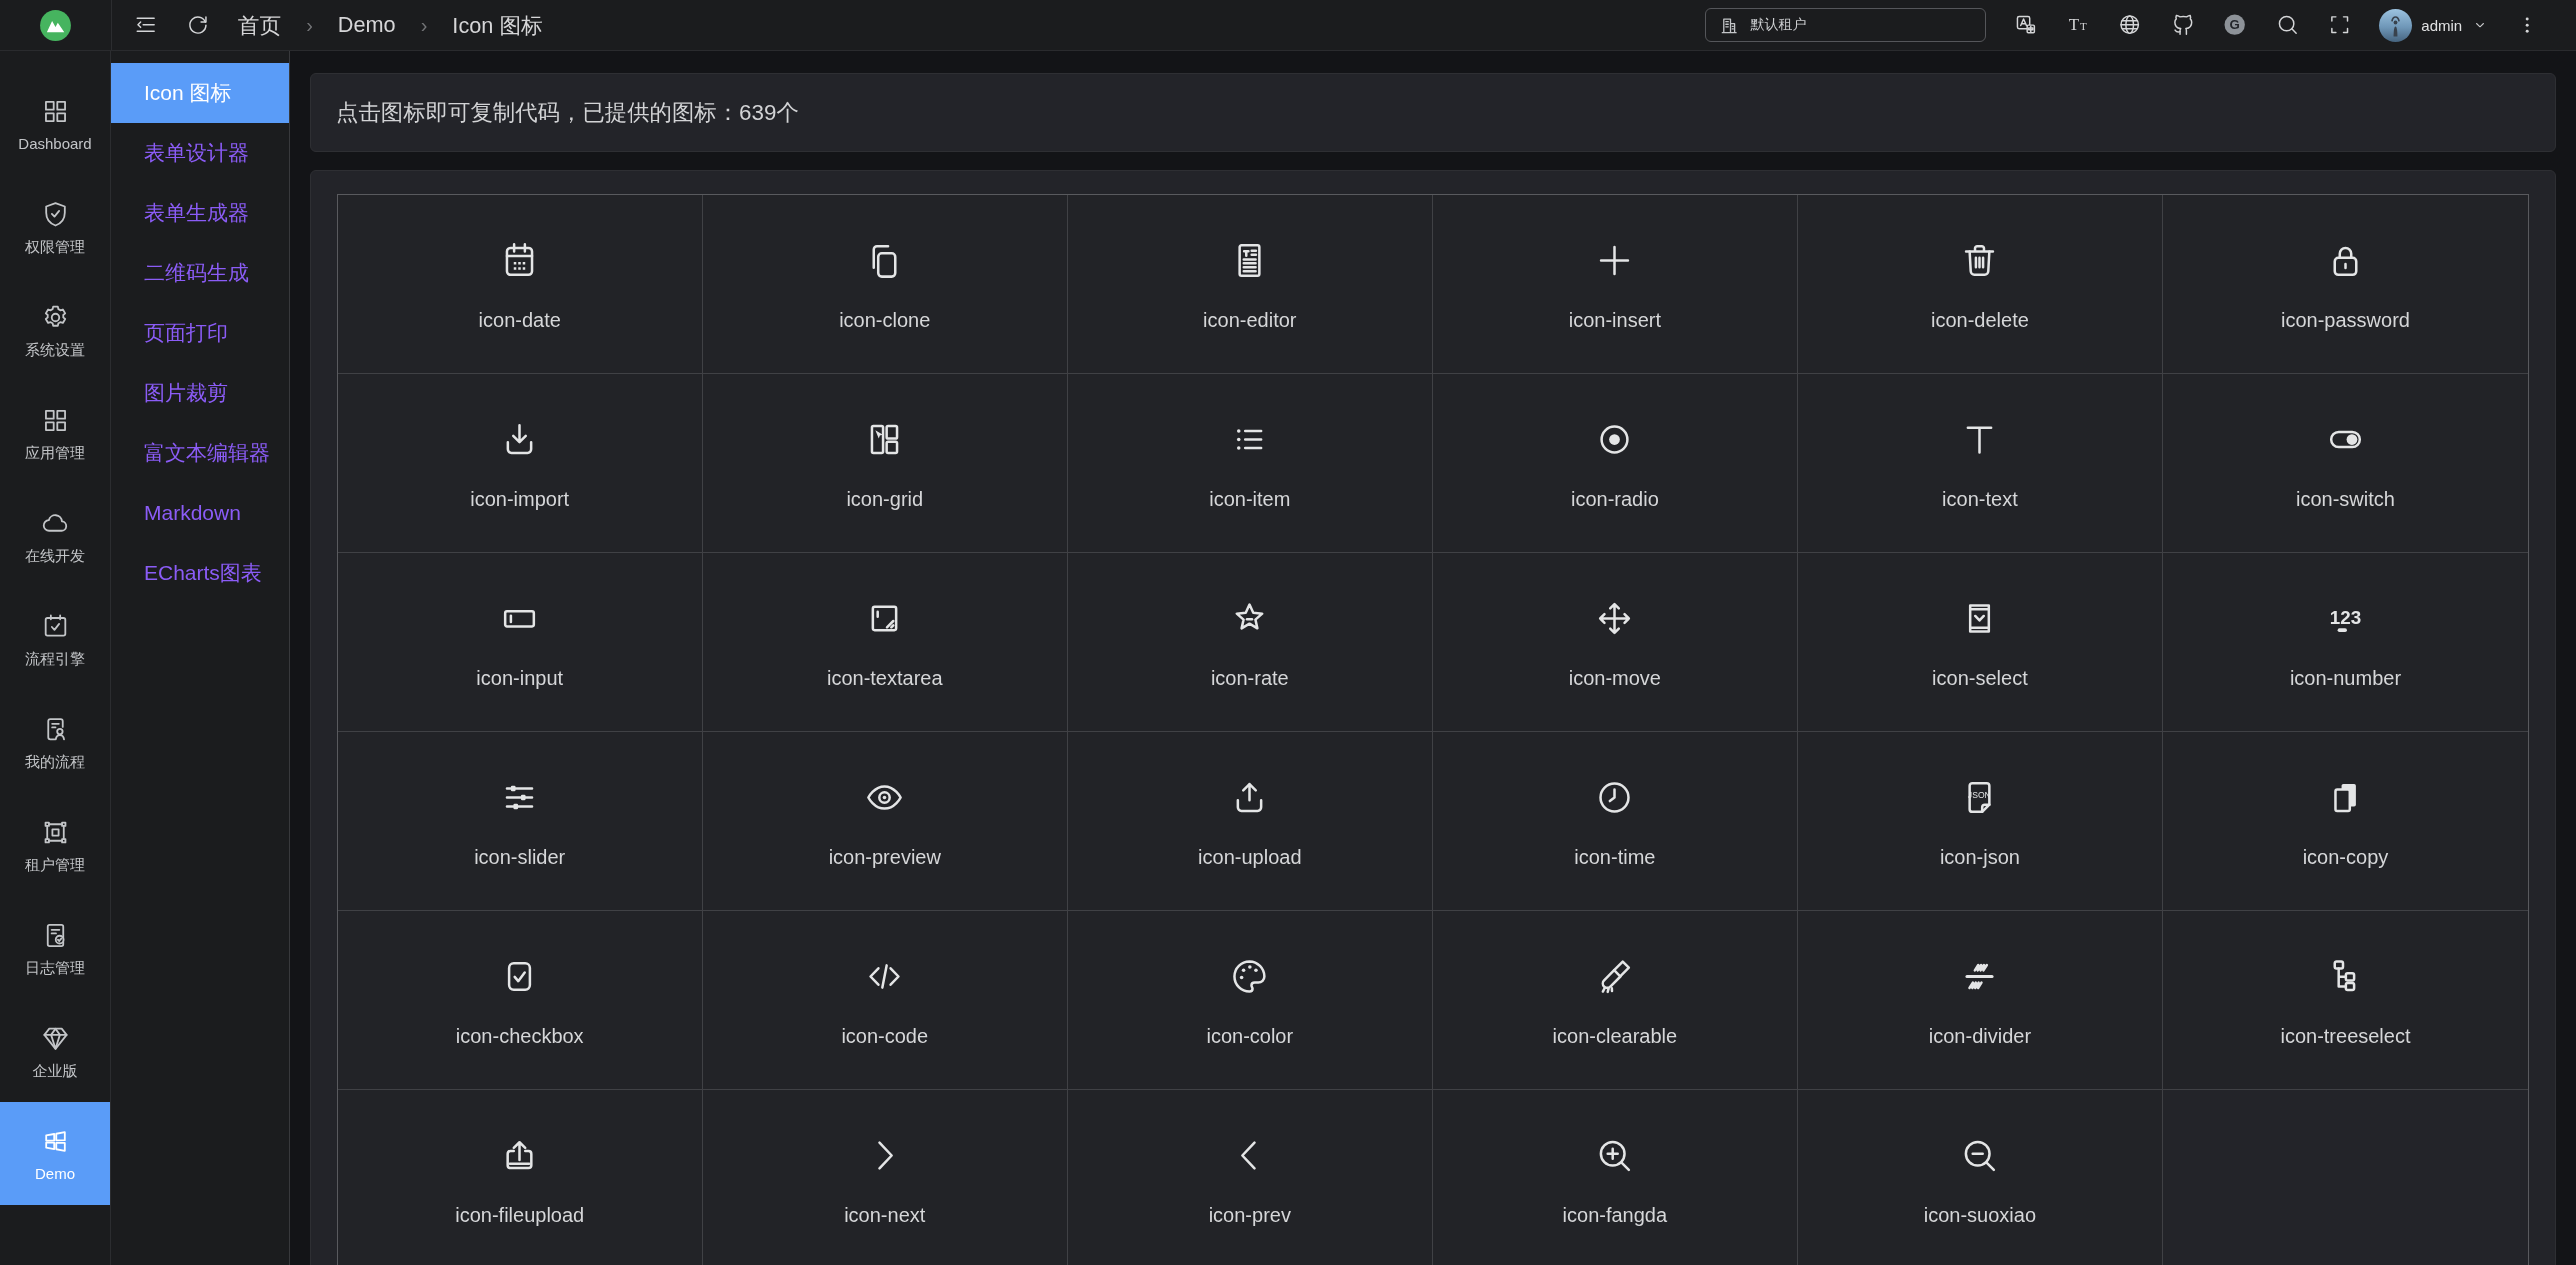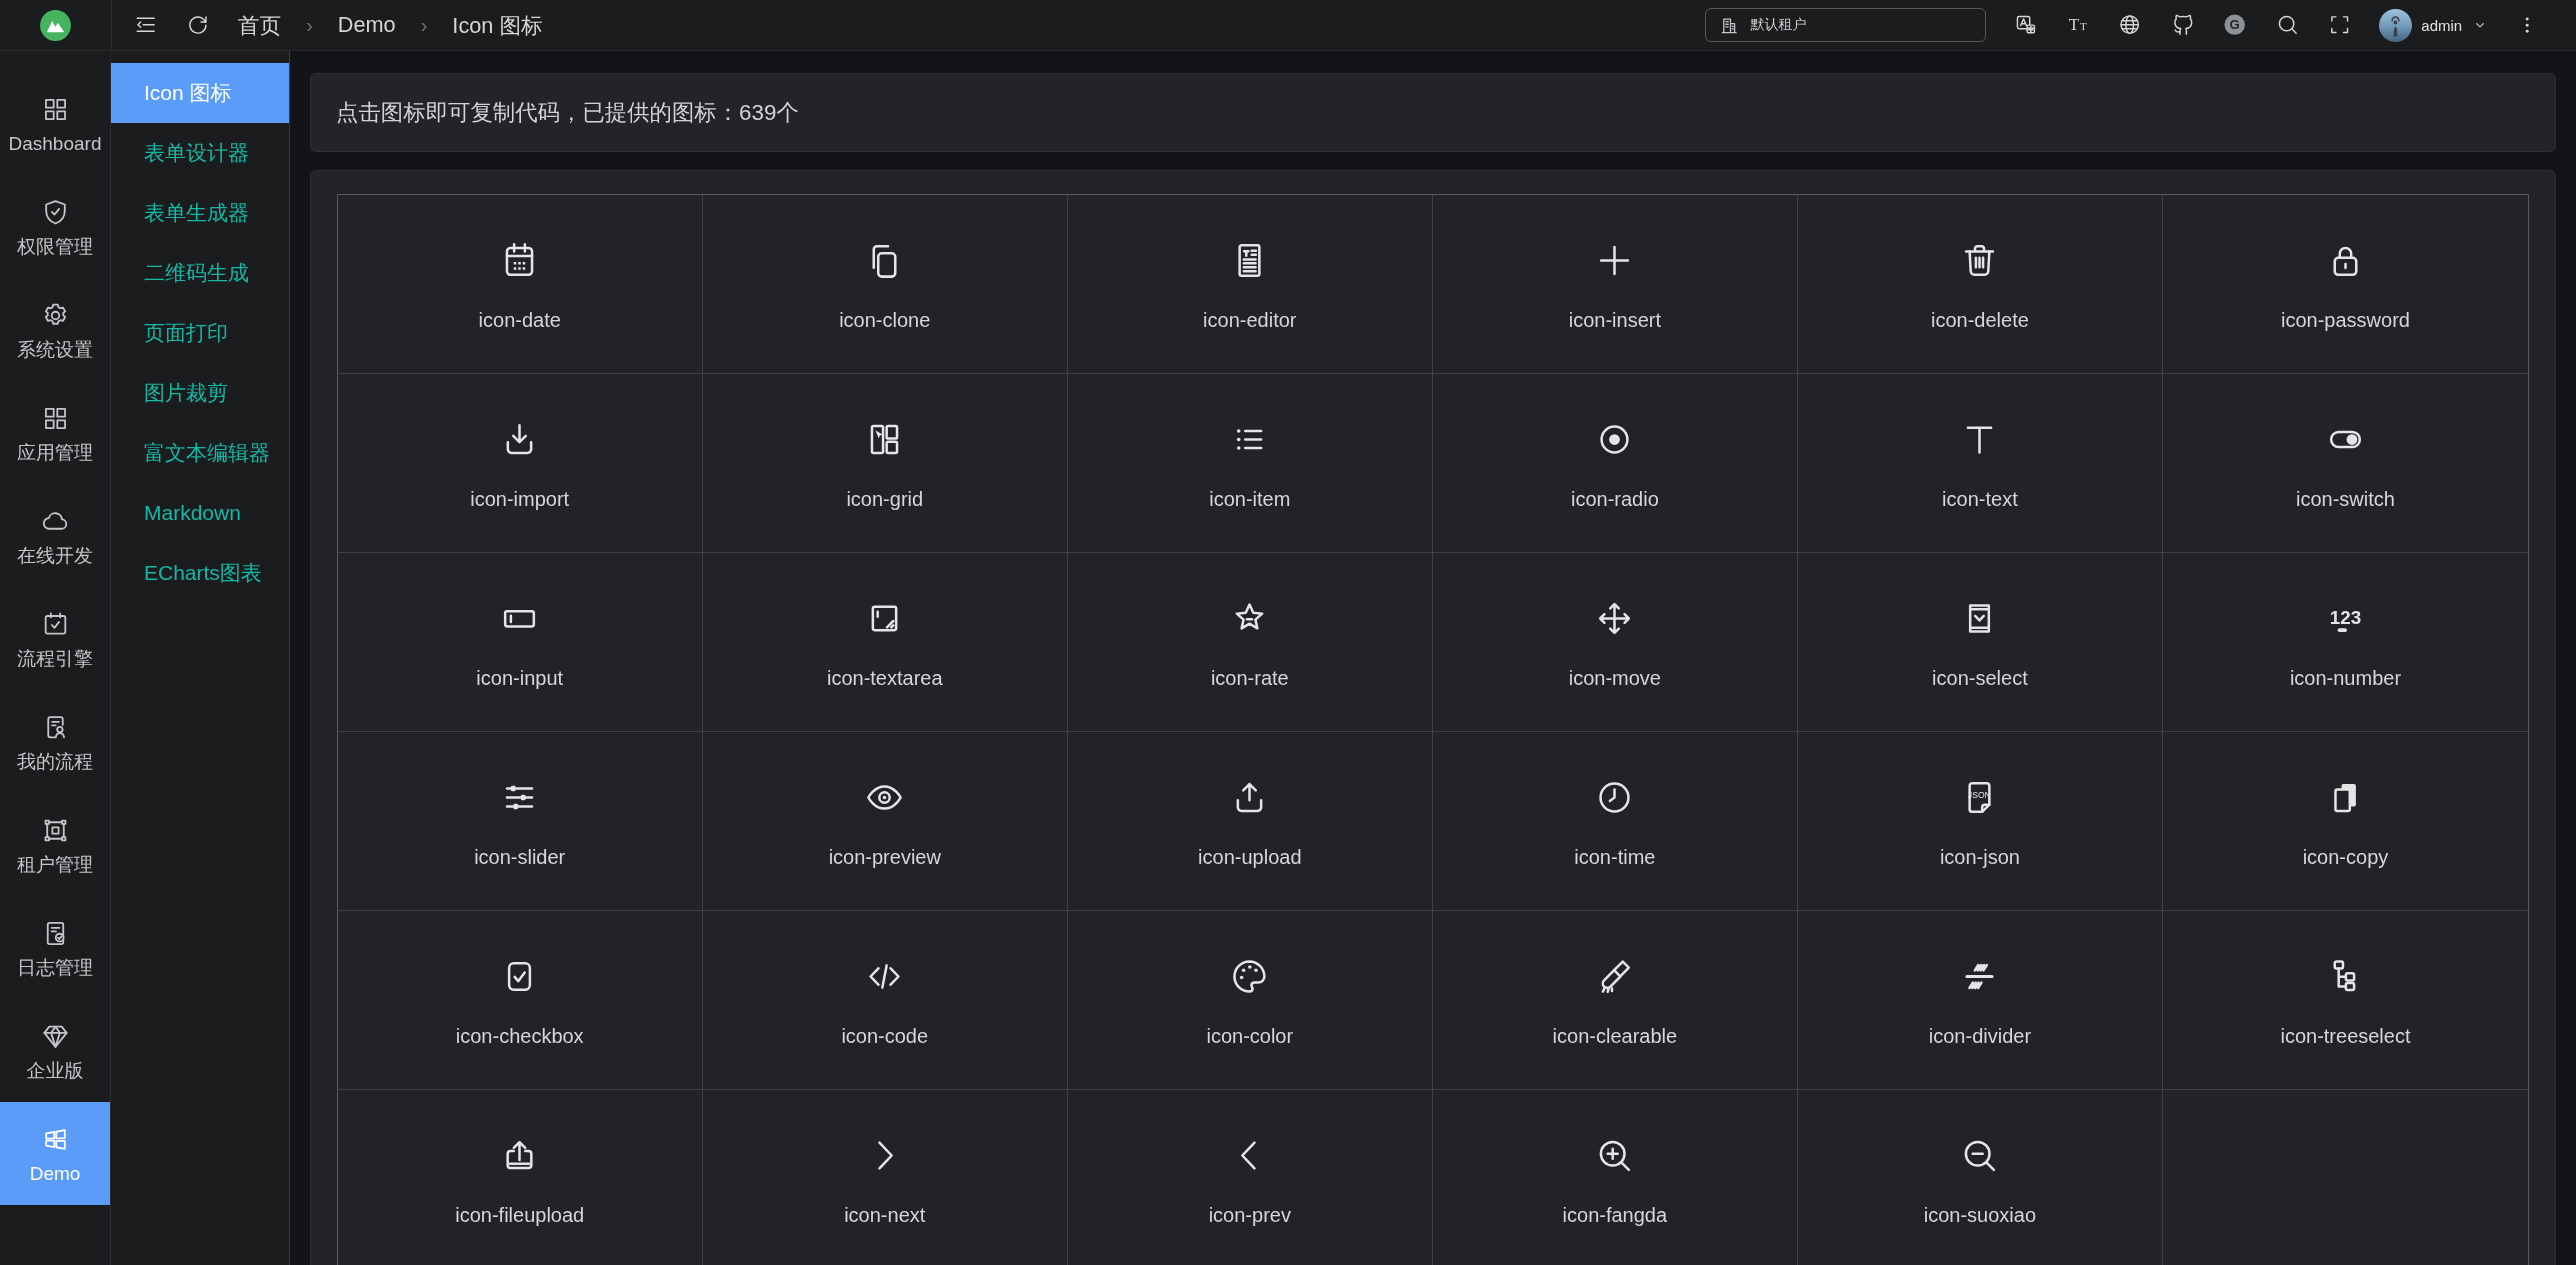--- a/index.html
+++ b/index.html
@@ -28,28 +28,28 @@
   .tenant{width:281px;height:34px;border:1.1px solid #55565a;border-radius:6px;display:flex;align-items:center;gap:10.5px;padding:0 12px;color:#ccced0;font-size:14px;box-sizing:border-box;cursor:pointer;}
   .tenant .icon{width:22.4px;height:22.4px;color:#c3c5c8;}
   .avatar{width:33px;height:33px;border-radius:50%;overflow:hidden;background:linear-gradient(180deg,#9cc3e0 0%,#6f97b8 55%,#46647f 100%);flex:none;cursor:pointer;}
   .admin-wrap{display:flex;align-items:center;gap:9px;cursor:pointer;}
   .admin-name{font-size:15px;color:#e0e1e2;}
   .chev{width:18px;height:18px;color:#c8c9cb;}
   .kebab{width:22.4px;height:22.4px;color:#d4d5d7;cursor:pointer;}
 
   
   .sidebar{position:absolute;left:0;top:51px;bottom:0;width:111px;background:#1b1c1e;border-right:0.7px solid #2c2d30;box-sizing:border-box;padding-top:21px;}
-  .side-item{height:103px;display:flex;flex-direction:column;align-items:center;justify-content:center;gap:9.7px;color:#c3c5c8;font-size:19px;cursor:pointer;}
+  .side-item{height:103px;display:flex;flex-direction:column;align-items:center;justify-content:center;gap:9.7px;color:#c3c5c8;font-size:15px;cursor:pointer;}
   .side-item .s-icon{width:31px;height:31px;}
   .side-item .s-label{line-height:1;}
   .side-item.active{background:#5a9cf8;color:#fff;}
 
   
   .submenu{position:absolute;left:111px;top:51px;bottom:0;width:179px;background:#1b1c1e;border-right:0.7px solid #38393c;box-sizing:border-box;padding-top:12px;}
-  .sub-item{height:60px;display:flex;align-items:center;padding-left:33px;font-size:21px;color:#14b8a6;cursor:pointer;white-space:nowrap;}
+  .sub-item{height:60px;display:flex;align-items:center;padding-left:33px;font-size:21px;color:#8b5cf6;cursor:pointer;white-space:nowrap;}
   .sub-item.active{background:#5a9cf8;color:#fff;}
 
   
   .main{position:absolute;left:291px;top:51px;right:0;bottom:0;background:#131417;padding:22.4px 20px 0 18.7px;box-sizing:border-box;overflow:hidden;}
   .tip-card{height:79px;background:#232429;border:0.7px solid #2e2f33;border-radius:6px;display:flex;align-items:center;padding-left:25.4px;font-size:22.4px;color:#d2d3d5;box-sizing:border-box;margin-bottom:18px;}
   .grid-card{background:#232429;border:0.7px solid #2e2f33;border-radius:6px;padding:23px 26px;height:1121px;box-sizing:border-box;overflow:hidden;}
   .grid{display:grid;grid-template-columns:repeat(6,1fr);border:0.7px solid #595a5e;}
   .cell{height:179px;border-right:0.7px solid #404145;border-bottom:0.7px solid #404145;background:#222327;display:flex;flex-direction:column;align-items:center;justify-content:center;gap:28px;cursor:pointer;box-sizing:border-box;}
   .cell:nth-child(6n){border-right:none;}
   .cell-icon{width:43px;height:43px;color:#e4e5e6;}

